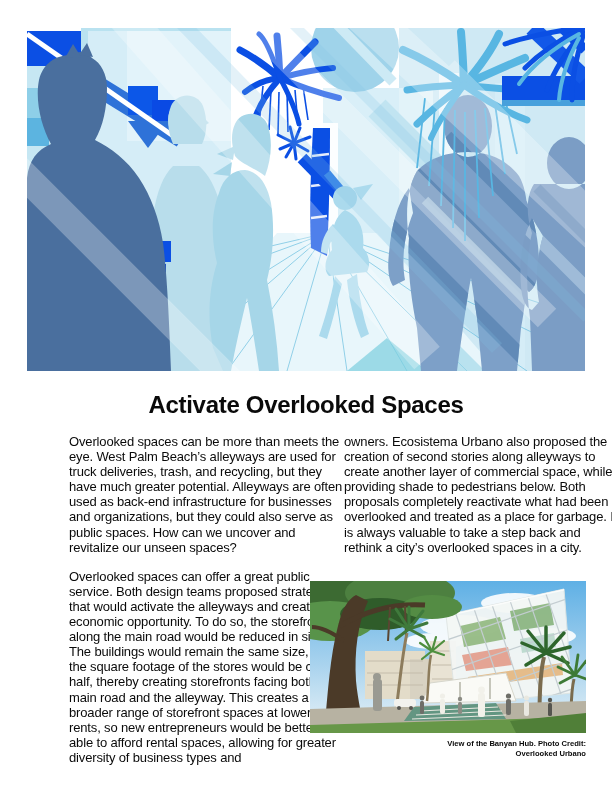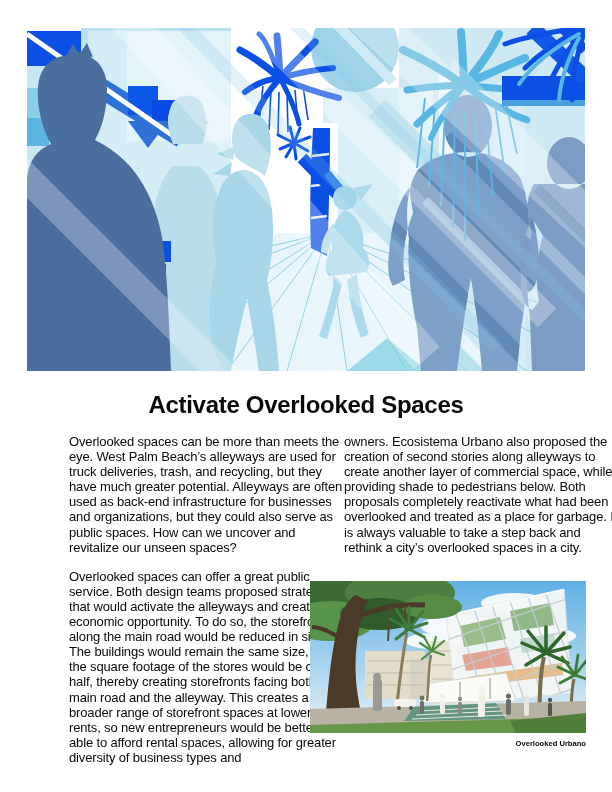--- a/index.html
+++ b/index.html
@@ -416,16 +416,17 @@
           </g>
       <g fill="#55554f">
             <rect x="238" y="122" width="4" height="13" rx="1.5"></rect>
             <circle cx="240" cy="119" r="2.2"></circle>
           </g>
     </g>
   </svg>
   </div>
 
   <div class="caption">
+    <div>View of the Banyan Hub. Photo Credit:</div>
     <div>Overlooked Urbano</div>
   </div>
 
 </div>
 
 </body></html>

